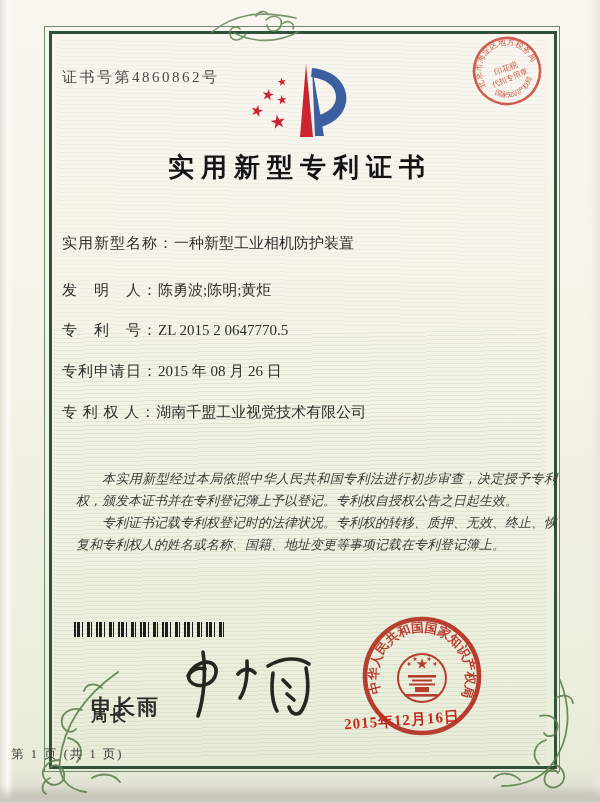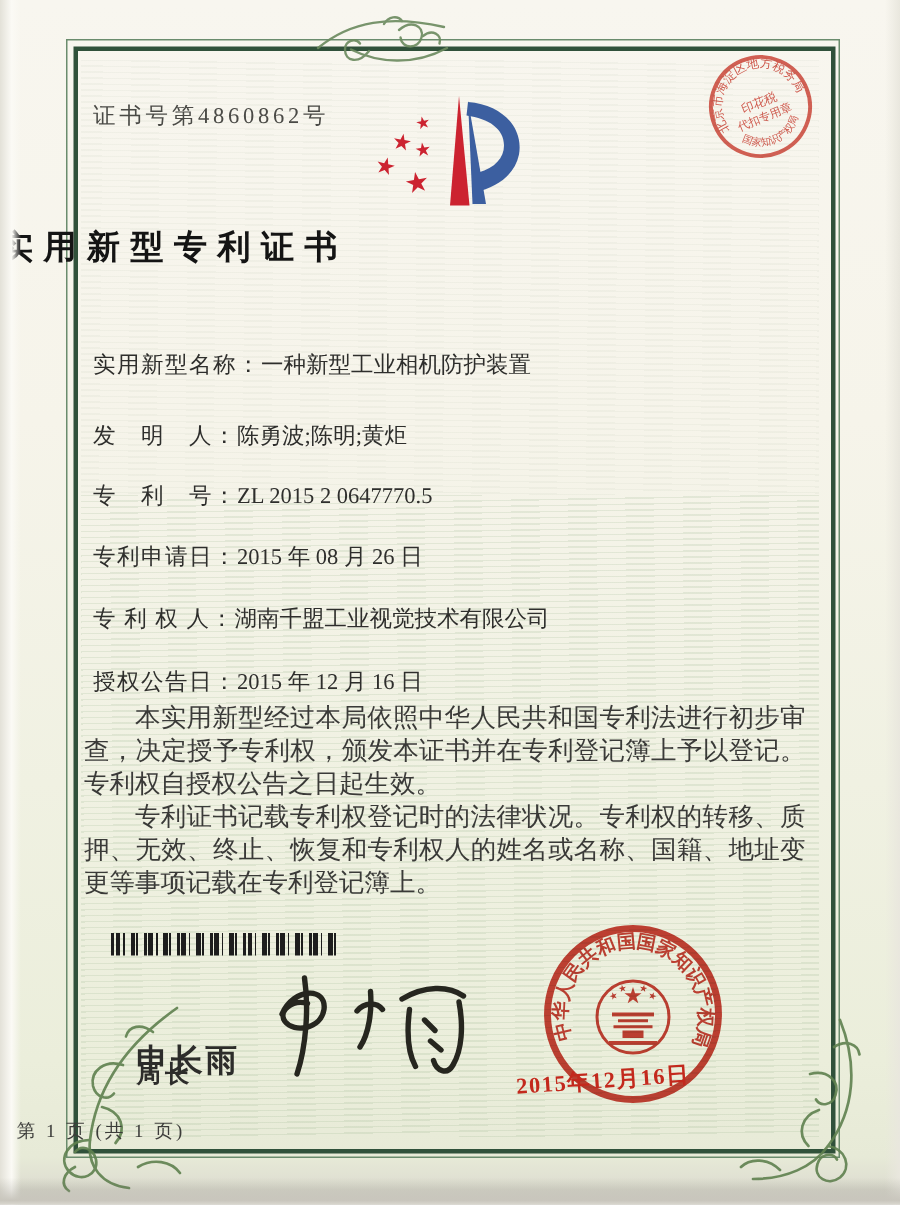--- a/index.html
+++ b/index.html
@@ -19,29 +19,29 @@
   .frame-inner{position:absolute;left:49px;top:31px;width:502px;height:732px;border:3px solid #30513a;}
 
   .guilloche{position:absolute;left:54px;top:330px;width:492px;height:428px;
     background:repeating-linear-gradient(179deg,rgba(130,165,120,0.16) 0 1px,rgba(130,165,120,0) 1px 4px);}
   .guilloche-top{position:absolute;left:54px;top:40px;width:492px;height:290px;
     background:repeating-linear-gradient(181deg,rgba(140,160,130,0.07) 0 1px,rgba(140,160,130,0) 1px 4px);}
 
   .cert-no{position:absolute;left:62px;top:68px;font-size:15px;letter-spacing:2.5px;color:#4a4a46;}
 
   .logo{position:absolute;left:248px;top:56px;}
-  .title{position:absolute;left:0;top:150px;width:100%;text-align:left;
-    font-size:22px;font-weight:700;letter-spacing:7px;color:#141414;}
+  .title{position:absolute;left:0;top:150px;width:100%;text-align:center;
+    font-size:26px;font-weight:700;letter-spacing:7px;color:#141414;}
 
   .field{position:absolute;left:62px;width:480px;font-size:15px;color:#2e2e2c;}
   .field .lbl{letter-spacing:1px;}
   .f0{top:234px}.f1{top:281px}.f2{top:321px}.f3{top:362px}.f4{top:403px}.f5{top:445px}
 
-  .paras{position:absolute;left:56px;top:468px;width:481px;font-size:17px;line-height:22px;
-    color:#3a3a38;text-align:justify;}
+  .paras{position:absolute;left:76px;top:468px;width:481px;font-size:13px;line-height:22px;
+    color:#3a3a38;text-align:justify;font-style:italic;}
   .paras p{margin:0;text-indent:2em;}
 
   .barcode{position:absolute;left:74px;top:622px;width:152px;height:15px;
     background:repeating-linear-gradient(90deg,#1d1d1d 0 2px,transparent 2px 3px,#1d1d1d 3px 6px,transparent 6px 8px,#1d1d1d 8px 9px,transparent 9px 13px,#1d1d1d 13px 16px,transparent 16px 17px,#1d1d1d 17px 18px,transparent 18px 22px);}
 
   .sig-title{position:absolute;left:91px;top:661px;font-size:16px;font-weight:600;
     font-family:"Liberation Sans","DejaVu Sans",sans-serif;color:#2c2c2a;letter-spacing:3px;margin-top:45px;}
   .sig-name{position:absolute;left:91px;top:693px;font-size:21px;font-weight:600;
     font-family:"Liberation Sans","DejaVu Sans",sans-serif;color:#2c2c2a;letter-spacing:2px;}
   .sig-script{position:absolute;left:168px;top:644px;}
@@ -128,23 +128,20 @@
     <span class="lbl">发　明　人：</span><span>陈勇波;陈明;黄炬</span>
   </div>
   <div class="field f2">
     <span class="lbl">专　利　号：</span><span>ZL 2015 2 0647770.5</span>
   </div>
   <div class="field f3">
     <span class="lbl">专利申请日：</span><span>2015 年 08 月 26 日</span>
   </div>
   <div class="field f4">
     <span class="lbl">专 利 权 人：</span><span>湖南千盟工业视觉技术有限公司</span>
-  </div>
-  <div class="field f5">
-    <span class="lbl">授权公告日：</span><span>2015 年 12 月 16 日</span>
   </div>
 
   <div class="paras">
     <p>本实用新型经过本局依照中华人民共和国专利法进行初步审查，决定授予专利权，颁发本证书并在专利登记簿上予以登记。专利权自授权公告之日起生效。</p>
     <p>专利证书记载专利权登记时的法律状况。专利权的转移、质押、无效、终止、恢复和专利权人的姓名或名称、国籍、地址变更等事项记载在专利登记簿上。</p>
   </div>
 
   <div class="barcode"></div>
 
   <div class="sig-title">局长</div>

